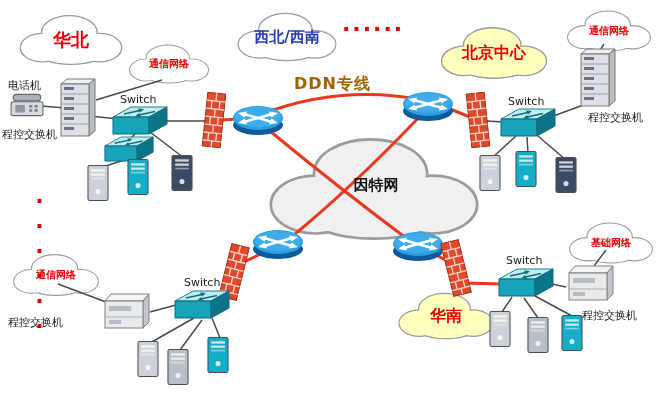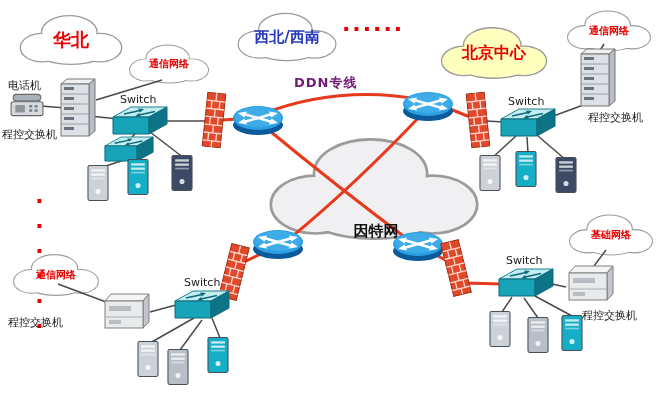--- a/index.html
+++ b/index.html
@@ -11,24 +11,24 @@
   .clabel { position:relative; z-index:2; font-weight:bold; white-space:nowrap; }
   .red  { color:#e80000; }
   .blue { color:#2238b8; }
   .f17 { font-size:18px; } .f16 { font-size:16px; } .f15 { font-size:15px; } .f12 { font-size:10px; }
 
   .wires { position:absolute; left:0; top:0; z-index:2; pointer-events:none; }
   .dev   { position:absolute; z-index:3; }
   .pc    { width:24px; height:38px; }
 
   .tlabel { position:absolute; z-index:4; font-size:11px; color:#1a1a1a; white-space:nowrap; }
-  .ddn    { position:absolute; z-index:4; font-size:13px; font-weight:bold; color:#701a75; letter-spacing:1px; white-space:nowrap; }
+  .ddn    { position:absolute; z-index:4; font-size:16px; font-weight:bold; color:#a16207; letter-spacing:1px; white-space:nowrap; }
   .dots-h { position:absolute; z-index:4; color:#e80000; font-size:22px; font-weight:bold; letter-spacing:2px; line-height:1; }
   .dots-v { position:absolute; z-index:4; color:#e80000; font-size:22px; font-weight:bold; writing-mode:vertical-rl; text-orientation:upright; line-height:1; }
-  .inet-label { position:absolute; z-index:5; font-size:15px; font-weight:bold; color:#111; text-align:center; white-space:nowrap;margin-top:46px; }
+  .inet-label { position:absolute; z-index:5; font-size:15px; font-weight:bold; color:#111; text-align:center; white-space:nowrap; }
 </style>
 </head>
 <body>
 
 <div class="stage">
 
   <svg width="0" height="0" style="position:absolute" aria-hidden="true">
     <defs>
       <g id="sym-cloud">
         <g stroke="#9b9b9b" stroke-width="3">
@@ -190,22 +190,28 @@
   <div class="inet-label" style="left:306px;top:176px;width:140px">因特网</div>
 
 
   <div class="cloud" style="left:12px;top:250px;width:88px;height:50px;color:#ffffff">
     <svg viewBox="0 0 124 66">
         <use href="#sym-cloud"></use>
       </svg>
     <div class="clabel red f12">通信网络</div>
   </div>
 
-
-  <div class="cloud" style="left:568px;top:212px;width:86px;height:46px;color:#ffffff">
+  <div class="cloud" style="left:396px;top:290px;width:100px;height:52px;color:#ffffbe">
+    <svg viewBox="0 0 124 66">
+        <use href="#sym-cloud"></use>
+      </svg>
+    <div class="clabel red f16">华南</div>
+  </div>
+
+  <div class="cloud" style="left:568px;top:220px;width:86px;height:46px;color:#ffffff">
     <svg viewBox="0 0 124 66">
         <use href="#sym-cloud"></use>
       </svg>
     <div class="clabel red f12">基础网络</div>
   </div>
 
   <svg class="wires" width="672" height="407" viewBox="0 0 672 407">
     <g stroke="#4a4a4a" stroke-width="1.5" fill="none">
       <path d="M28,105 L66,108"></path>
       <path d="M80,115 L128,120"></path>

